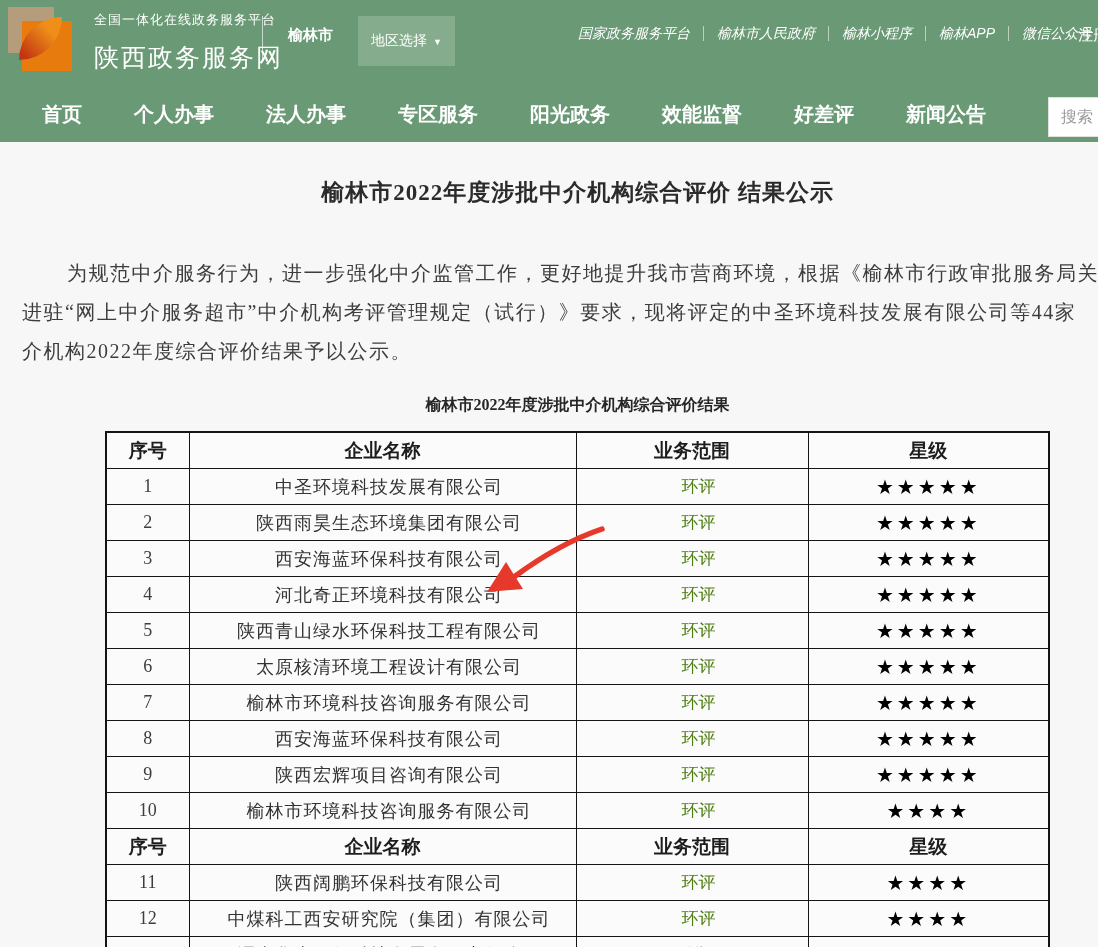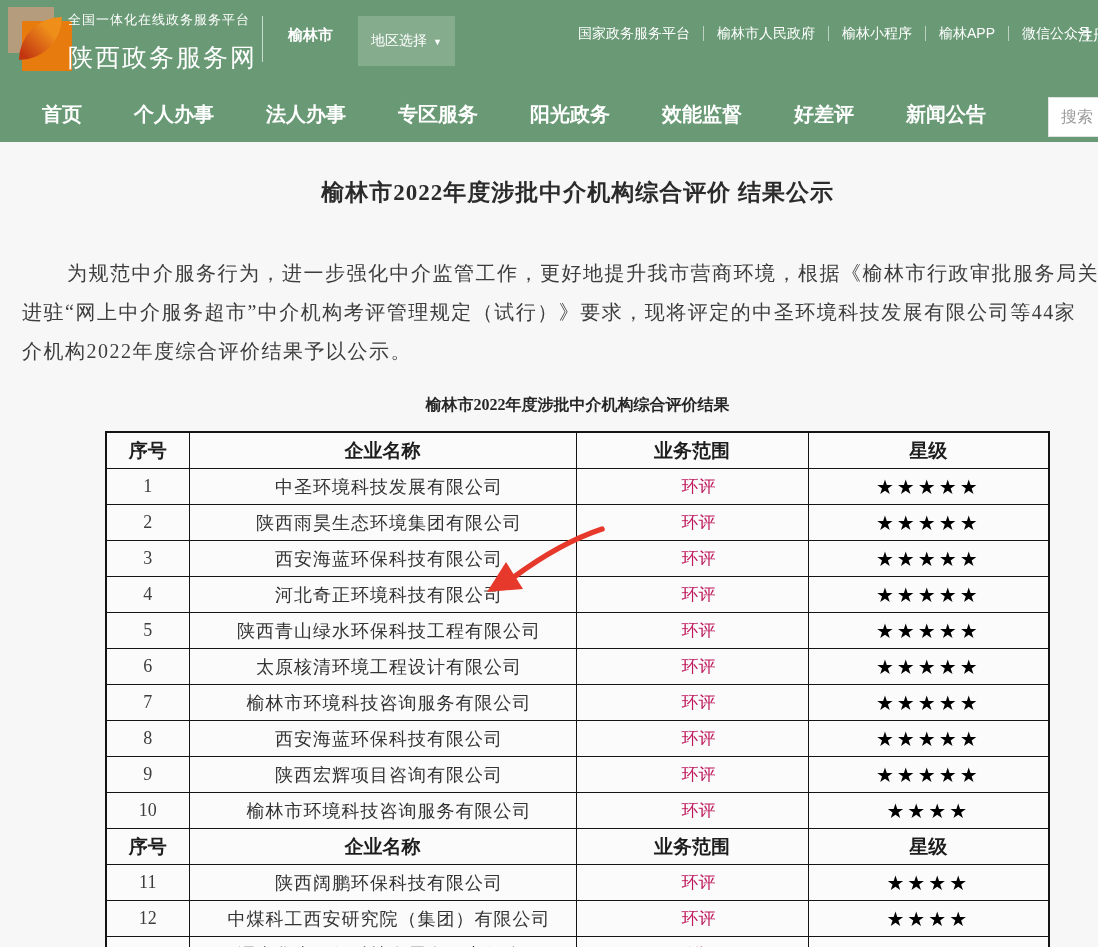--- a/index.html
+++ b/index.html
@@ -20,21 +20,21 @@
     color: #fff;
   }
   .logo { position: absolute; left: 8px; top: 7px; width: 64px; height: 64px; }
   .logo .back  { position: absolute; left: 0; top: 0; width: 46px; height: 46px; background: #b59c7c; }
   .logo .front { position: absolute; right: 0; bottom: 0; width: 50px; height: 50px; background: #e77b0e; }
   .logo .leaf  {
     position: absolute; left: 11px; top: 10px; width: 43px; height: 43px;
     background: linear-gradient(45deg, #c23511 10%, #ef8f1a 70%);
     border-radius: 100% 0 100% 0;
   }
-  .brand-text { position: absolute; left: 68px; top: 11px; white-space: nowrap; }
+  .brand-text { position: absolute; left: 94px; top: 11px; white-space: nowrap; }
   .brand-small { font-size: 13px; letter-spacing: 1px; }
   .brand-big   { font-size: 25px; font-weight: normal; letter-spacing: 2px; margin-top: 12px; }
   .brand-divider {
     position: absolute; left: 262px; top: 16px;
     width: 1px; height: 46px; background: rgba(255,255,255,.65);
   }
   .city-label { position: absolute; left: 288px; top: 26px; font-size: 15px; font-weight: bold; }
   .region-btn {
     position: absolute; left: 358px; top: 16px;
     background: rgba(255,255,255,.18);
@@ -47,20 +47,21 @@
   .top-links {
     position: absolute; left: 578px; top: 26px;
     display: flex; align-items: center;
     white-space: nowrap; font-size: 14px;
   }
   .top-links a {
     color: #fff; text-decoration: none;
     padding: 0 13px;
     border-right: 1px solid rgba(255,255,255,.55);
     line-height: 15px;
+    font-style: italic;
   }
   .top-links a:first-child { padding-left: 0; }
   .top-links a:last-child  { border-right: none; }
   .auth-links { position: absolute; left: 1078px; top: 26px; font-size: 15px; white-space: nowrap; }
   .auth-links a { color: #fff; text-decoration: none; }
 
   .nav-row {
     position: absolute; left: 0; top: 86px; right: 0; height: 56px;
     display: flex; align-items: center;
     padding-left: 42px; gap: 52px;
@@ -118,21 +119,21 @@
     border: 2px solid #141414;
   }
   table.eval th, table.eval td {
     border: 1px solid #141414;
     height: 33px;
     overflow: hidden; white-space: nowrap;
   }
   table.eval th { font-size: 19px; font-weight: bold; color: #1d1d1d; }
   td.col-num   { text-align: center; font-size: 18px; }
   td.col-name  { text-align: center; padding-left: 14px; font-size: 18px; letter-spacing: 1px; color: #333; }
-  td.col-scope { text-align: center; font-size: 17px; color: #be185d; padding-left: 14px; }
+  td.col-scope { text-align: center; font-size: 17px; color: #4d7c0f; padding-left: 14px; }
   td.col-stars { text-align: center; font-size: 20px; letter-spacing: 3px; color: #000; }
 
   
   .annotation-arrow {
     position: absolute; left: 0; top: 0;
     pointer-events: none;
   }
 </style>
 </head>
 <body>

